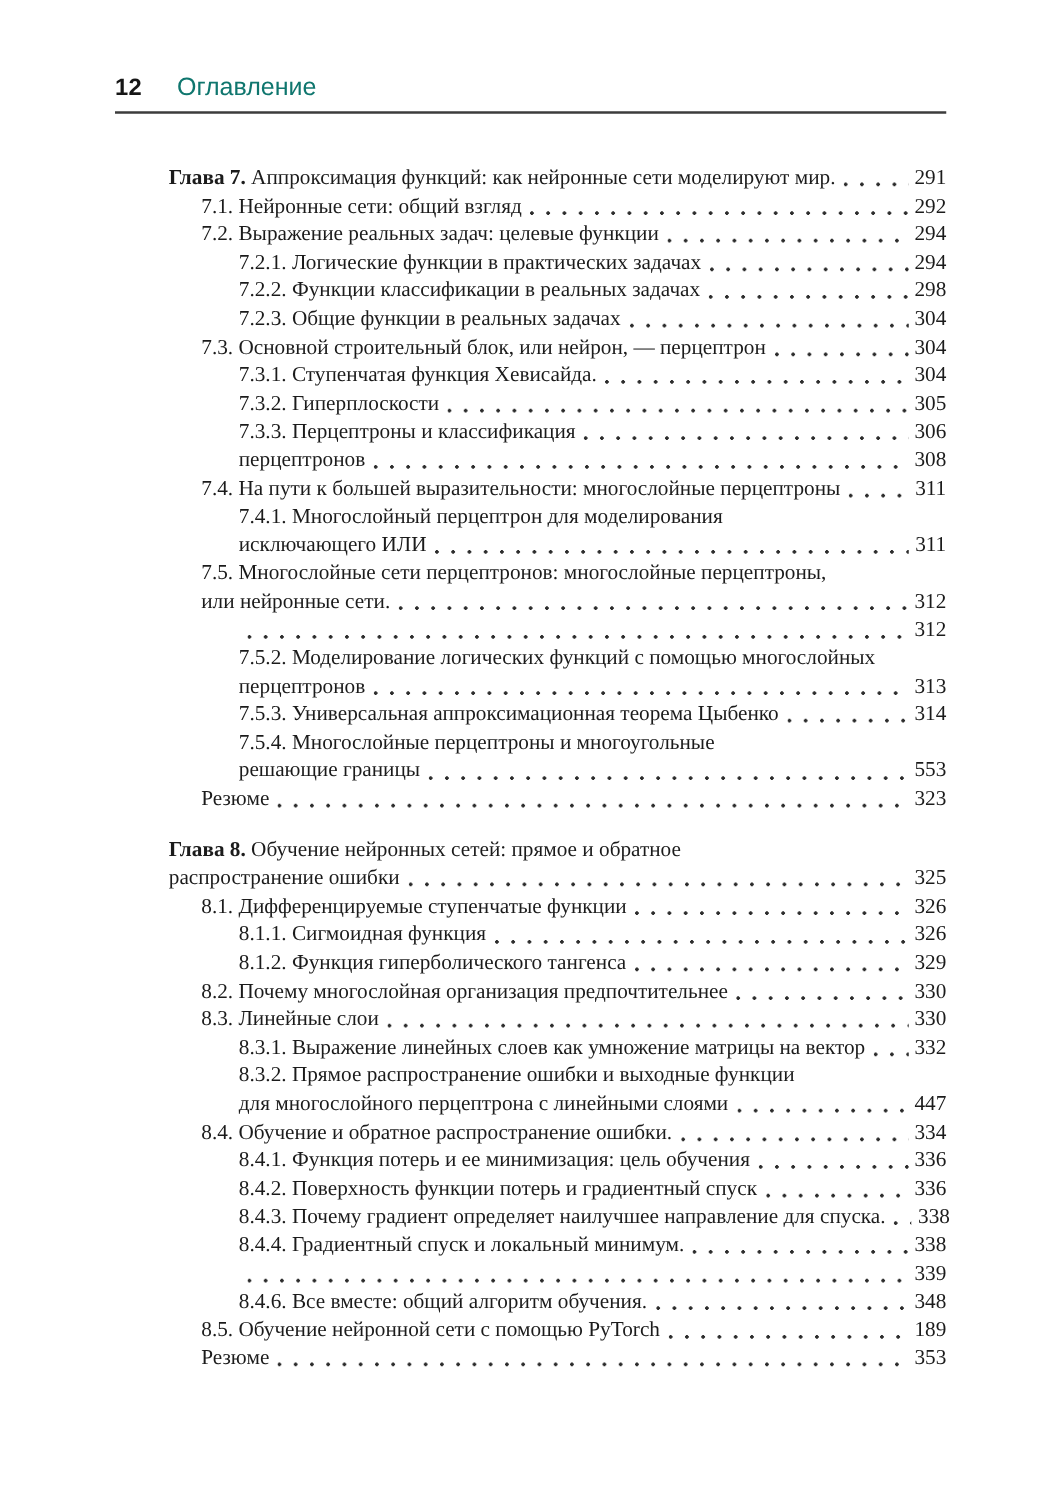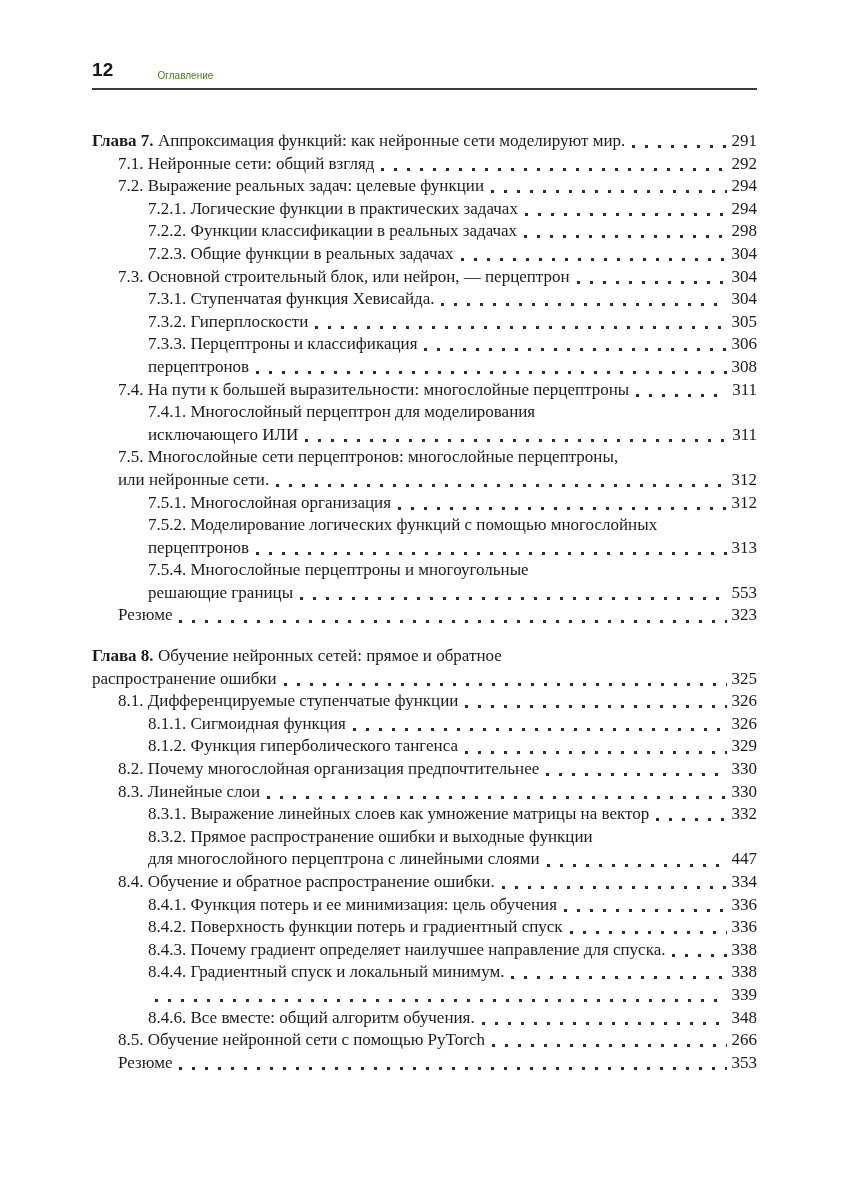--- a/index.html
+++ b/index.html
@@ -16,44 +16,45 @@
     margin-left: 92px;
     width: 665px;
   }
   
   .running-head {
     padding-top: 59px;
     font-family: "Liberation Sans", "DejaVu Sans", sans-serif;
   }
   .running-head-row {
     display: flex;
-    align-items: flex-end;
-    gap: 44px;
+    align-items: center;
+    gap: 28px;
   }
   .folio {
     font-size: 19px;
     font-weight: 700;
     letter-spacing: 0.2px;
     color: #161616;
   }
   .head-title {
-    font-size: 10px;
+    font-size: 20px;
     font-weight: 400;
-    color: #4d7c0f;
+    color: #0f766e;
   }
   .head-rule {
     margin-top: 7px;
     height: 2px;
     background: #3c3c3c;
   }
   
   .toc {
     margin-top: 40px;
     font-size: 17px;
     line-height: 22.6px;
+    margin-left: 43px;
   }
   .toc-entry { }
   .toc-entry.gap-before { margin-top: 18px; }
   .toc-entry.level-0 { padding-left: 0; }
   .toc-entry.level-1 { padding-left: 26px; }
   .toc-entry.level-2 { padding-left: 56px; }
   .toc-line { white-space: nowrap; }
   .toc-line.with-page {
     display: flex;
     align-items: baseline;
@@ -186,31 +187,37 @@
         <div class="toc-entry level-1">
           <div class="toc-line"><span class="toc-title">7.5. Многослойные сети перцептронов: многослойные перцептроны,</span></div>
           <div class="toc-line with-page">
             <span class="toc-title">или нейронные сети.</span>
             <span class="leader"></span>
             <span class="toc-page">312</span>
           </div>
         </div>
         <div class="toc-entry level-2">
           <div class="toc-line with-page">
-            <span class="toc-title">7.5.1. Многослойная организация</span>
             <span class="leader"></span>
             <span class="toc-page">312</span>
           </div>
         </div>
         <div class="toc-entry level-2">
           <div class="toc-line"><span class="toc-title">7.5.2. Моделирование логических функций с помощью многослойных</span></div>
           <div class="toc-line with-page">
             <span class="toc-title">перцептронов</span>
             <span class="leader"></span>
             <span class="toc-page">313</span>
+          </div>
+        </div>
+        <div class="toc-entry level-2">
+          <div class="toc-line with-page">
+            <span class="toc-title">7.5.3. Универсальная аппроксимационная теорема Цыбенко</span>
+            <span class="leader"></span>
+            <span class="toc-page">314</span>
           </div>
         </div>
         <div class="toc-entry level-2">
           <div class="toc-line"><span class="toc-title">7.5.4. Многослойные перцептроны и многоугольные</span></div>
           <div class="toc-line with-page">
             <span class="toc-title">решающие границы</span>
             <span class="leader"></span>
             <span class="toc-page">553</span>
           </div>
         </div>
@@ -324,21 +331,21 @@
           <div class="toc-line with-page">
             <span class="toc-title">8.4.6. Все вместе: общий алгоритм обучения.</span>
             <span class="leader"></span>
             <span class="toc-page">348</span>
           </div>
         </div>
         <div class="toc-entry level-1">
           <div class="toc-line with-page">
             <span class="toc-title">8.5. Обучение нейронной сети с помощью PyTorch</span>
             <span class="leader"></span>
-            <span class="toc-page">266</span>
+            <span class="toc-page">189</span>
           </div>
         </div>
         <div class="toc-entry level-1">
           <div class="toc-line with-page">
             <span class="toc-title">Резюме</span>
             <span class="leader"></span>
             <span class="toc-page">353</span>
           </div>
         </div>
       </div>

